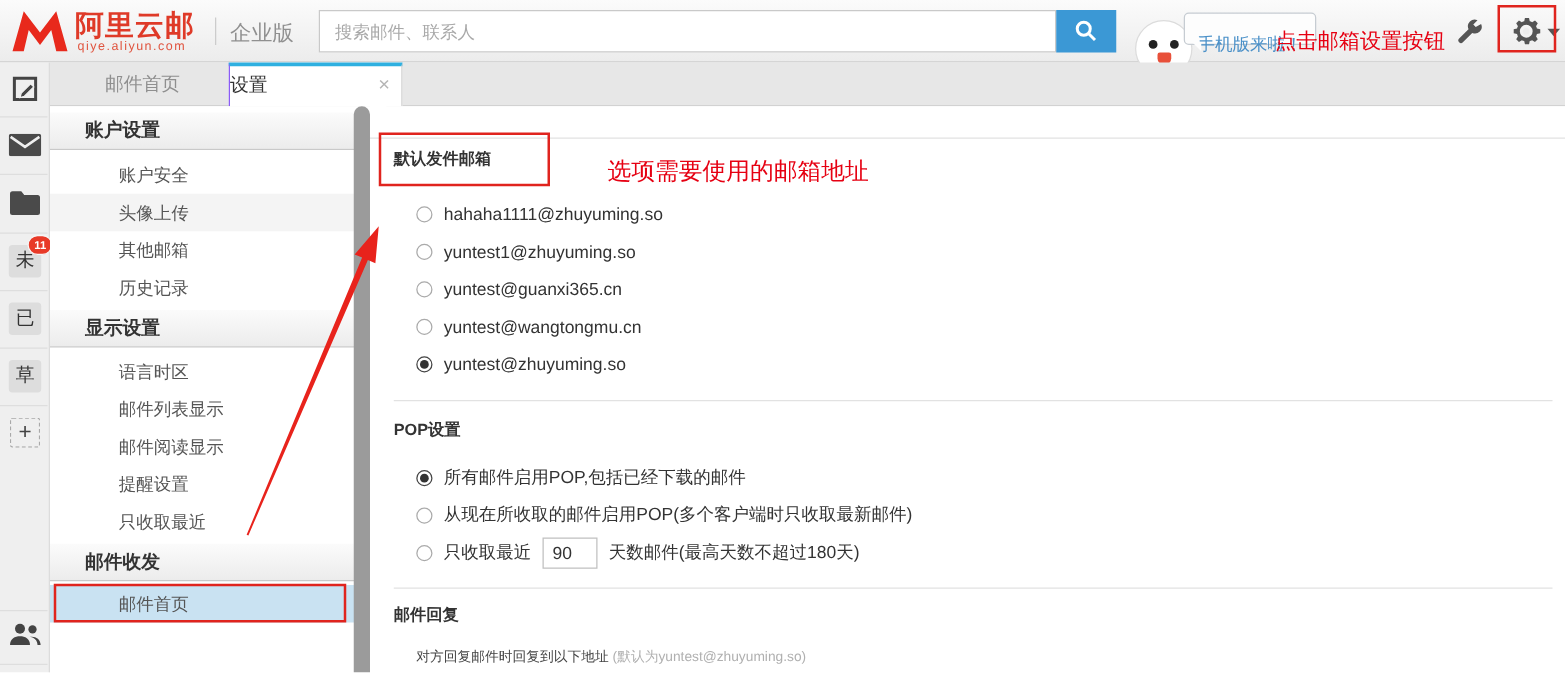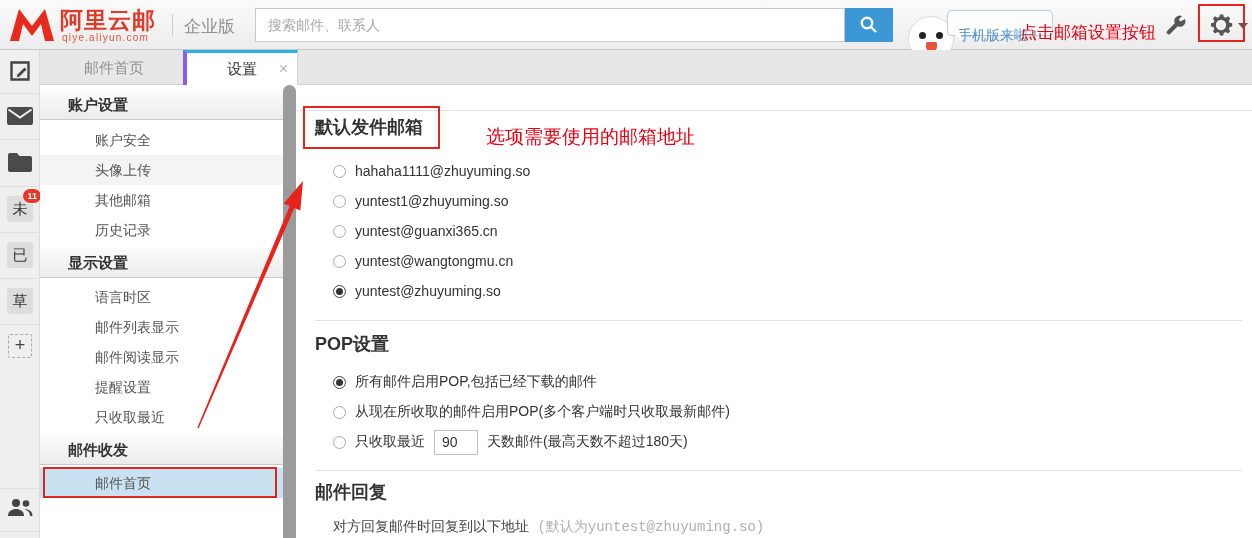--- a/index.html
+++ b/index.html
@@ -32,23 +32,23 @@
   .wrench { position:absolute; left:1163px; top:13px; }
   .gear { position:absolute; left:1207px; top:11px; }
   .caret { position:absolute; left:1238px; top:23px; width:0; height:0;
            border-left:5px solid transparent; border-right:5px solid transparent; border-top:6px solid #555; }
 
   
   .tabbar { position:absolute; left:40px; top:50px; right:0; height:35px; background:#e7e7e7;
             border-bottom:1px solid #d2d2d2; }
   .tab-home { position:absolute; left:5px; top:0; width:138px; height:35px; line-height:35px;
               text-align:center; font-size:15px; color:#8f8f8f; cursor:pointer; }
-  .tab-settings { position:absolute; left:143px; top:0; width:115px; height:35px; background:#fff;
-                  border-left:4px solid #8b5cf6; border-right:1px solid #d2d2d2; border-top:3px solid #2fb0e0;
-                  line-height:31px; text-align:center; font-size:15px; color:#333; cursor:pointer; }
+  .tab-settings { position:absolute; left:143px; top:0; width:139px; height:35px; background:#fff;
+                  border-left:1px solid #8b5cf6; border-right:1px solid #d2d2d2; border-top:3px solid #2fb0e0;
+                  line-height:31px; text-align:left; font-size:15px; color:#333; cursor:pointer; }
   .tab-close { position:absolute; right:9px; top:0; line-height:31px; color:#b5b5b5; font-size:16px; cursor:pointer; }
 
   
   .rail { position:absolute; left:0; top:50px; bottom:0; width:40px; background:#efefef; border-right:1px solid #dcdcdc; }
   .rail .divider { position:absolute; left:0; right:1px; height:1px; background:#dedede; }
   .rail .ricon { position:absolute; left:0; width:40px; display:flex; justify-content:center; cursor:pointer; }
   .char-btn { width:26px; height:26px; background:#dddddd; border-radius:3px; text-align:center;
               line-height:26px; font-size:15px; color:#333; position:relative; }
   .badge { position:absolute; right:-9px; top:-8px; background:#e83a28; color:#fff; font-size:9px; font-weight:bold;
            line-height:12px; padding:1px 4px; border-radius:8px; border:1px solid #f7f7f7; }
@@ -62,32 +62,32 @@
   .menu-row.item { padding-left:55px; font-size:14px; color:#555; }
   .menu-row.hovered { background:#f4f4f4; }
   .menu-row.selected { background:#c9e2f2; }
 
   .menu-scrollbar { position:absolute; left:283px; top:85px; width:13px; bottom:0;
                     background:#9b9b9b; border-radius:7px 7px 0 0; cursor:pointer; }
 
   
   .content { position:absolute; left:296px; top:85px; right:0; bottom:0; background:#fff; }
   .hr { position:absolute; height:1px; background:#e2e2e2; }
-  .sec-title { position:absolute; left:19px; height:30px; line-height:30px; font-size:18px; font-weight:bold; color:#333; }
+  .sec-title { position:absolute; left:19px; height:30px; line-height:30px; font-size:13px; font-weight:bold; color:#333; }
   .opt-row { position:absolute; left:37px; right:10px; height:30px; display:flex; align-items:center; font-size:14px; color:#333; }
   .radio { width:13px; height:13px; border:1px solid #aaa; border-radius:50%; background:#fff;
            flex:0 0 13px; position:relative; cursor:pointer; }
   .radio.checked { border-color:#444; }
   .radio.checked::after { content:''; position:absolute; left:2px; top:2px; width:7px; height:7px;
                           border-radius:50%; background:#333; }
   .opt-label { margin-left:9px; cursor:pointer; }
   .days-input { width:44px; height:25px; border:1px solid #c0c0c0; margin:0 9px; padding-left:7px;
                 font-size:14px; color:#333; outline:none; }
   .suffix-label { cursor:default; }
-  .reply-line { position:absolute; left:37px; top:433px; font-size:14px; color:#444;font-family:Liberation Mono, monospace; }
+  .reply-line { position:absolute; left:37px; top:433px; font-size:11px; color:#444; }
   .reply-hint { color:#b0b0b0; }
 
   
   .overlay { position:absolute; inset:0; pointer-events:none; z-index:60; }
   .red-box { position:absolute; border:2px solid #e0241e; }
   .red-note { position:absolute; color:#e60012; }
   .arrow-svg { position:absolute; inset:0; }
 </style>
 </head>
 <body>

